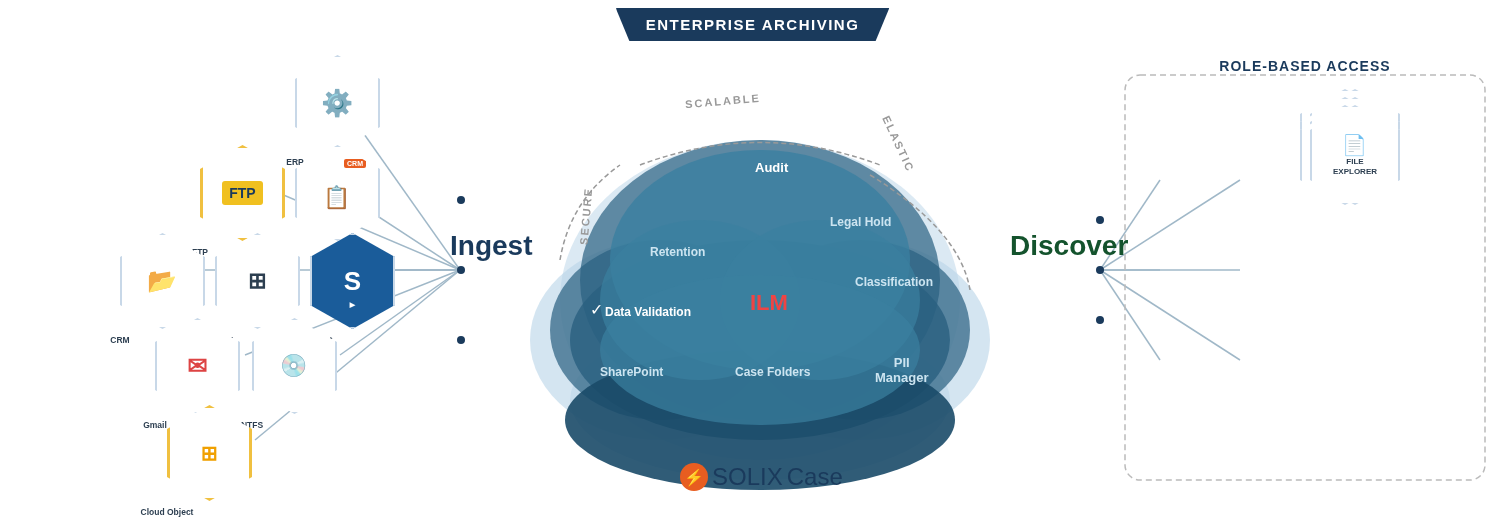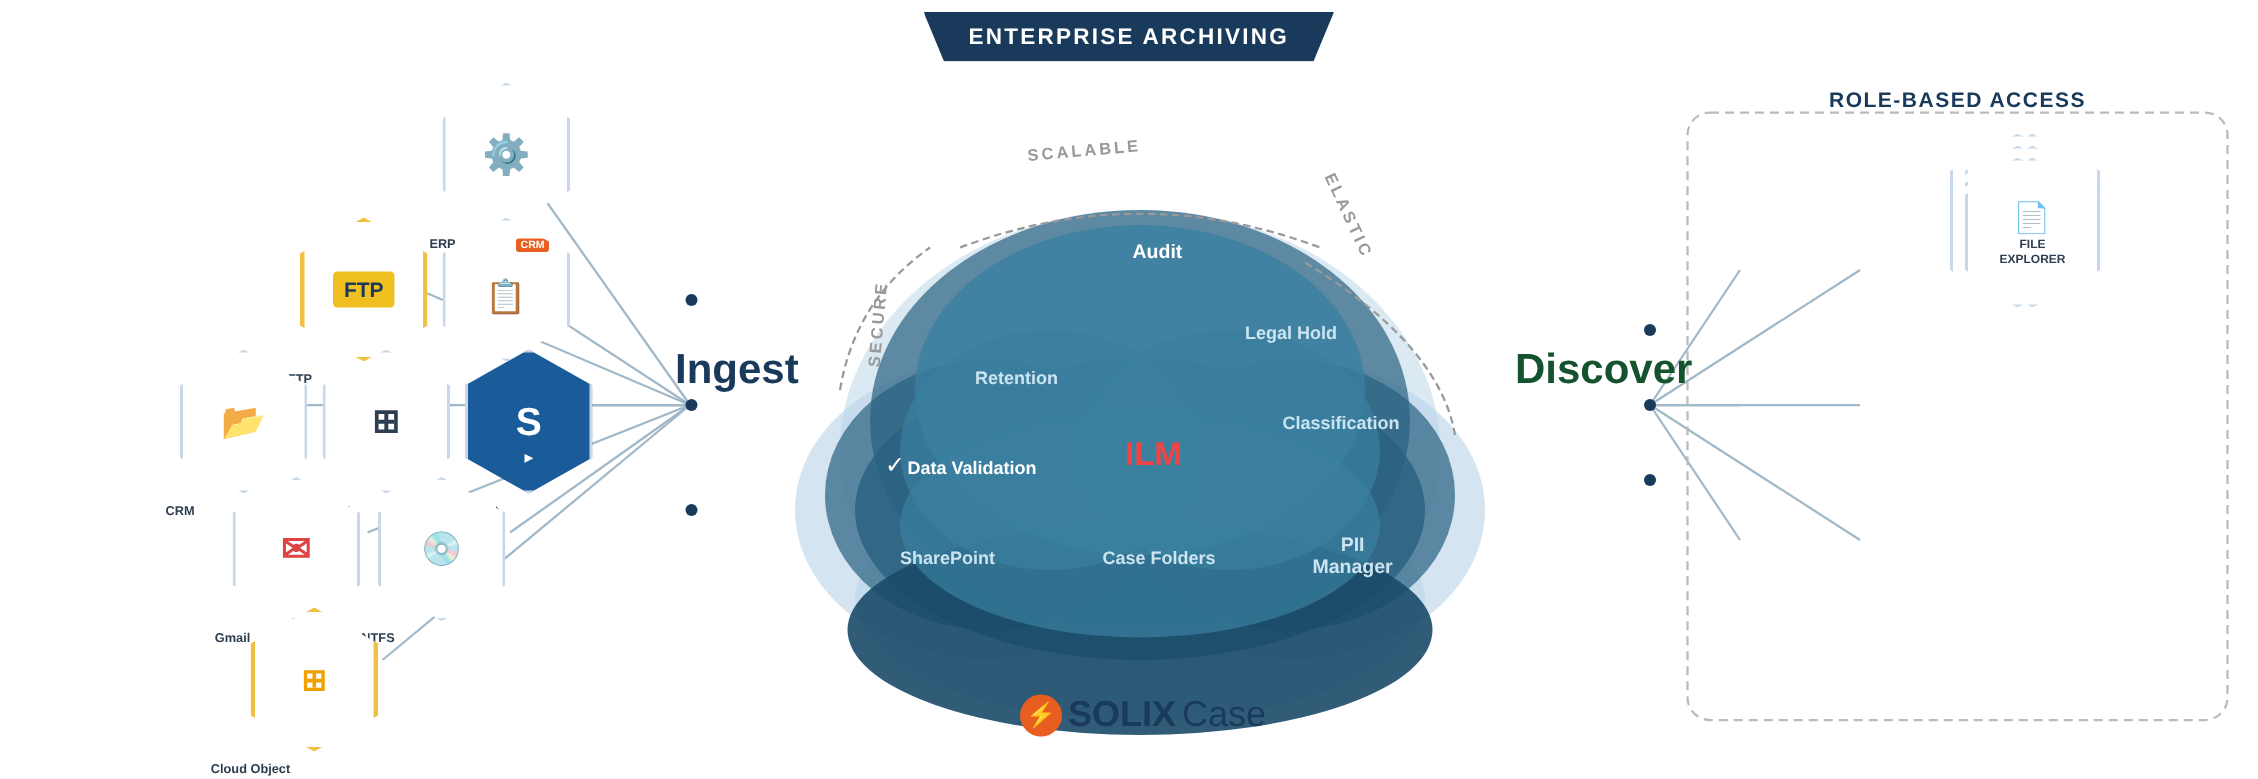--- a/index.html
+++ b/index.html
@@ -264,21 +264,21 @@
 <div style="position:absolute;left:605px;top:305px;font-size:12px;font-weight:600;color:white;text-align:center;">Data Validation</div>
 <div style="position:absolute;left:750px;top:290px;font-size:22px;font-weight:900;color:#ef4444;text-align:center;">ILM</div>
 <div style="position:absolute;left:600px;top:365px;font-size:12px;font-weight:600;color:#cce4f0;text-align:center;">SharePoint</div>
 <div style="position:absolute;left:735px;top:365px;font-size:12px;font-weight:600;color:#cce4f0;text-align:center;">Case Folders</div>
 <div style="position:absolute;left:875px;top:355px;font-size:13px;font-weight:700;color:#cce4f0;text-align:center;">PII<br>Manager</div>
 
 <div style="position:absolute;left:590px;top:300px;color:white;font-size:16px;">✓</div>
 
 <div style="position:absolute;bottom:28px;left:680px;display:flex;align-items:center;gap:4px;">
   <div style="width:28px;height:28px;background:#e85d20;border-radius:50%;display:flex;align-items:center;justify-content:center;color:white;font-size:16px;font-weight:900;">⚡</div>
-  <span style="font-size:24px;font-weight:700;color:#1a3a5c;">SOLIX</span>
+  <span style="font-size:24px;font-weight:400;color:#1a3a5c;">SOLIX</span>
     <span style="font-size:24px;font-weight:400;color:#1a3a5c;">Case</span>
 </div>
 
 <div style="position:absolute;top:58px;right:15px;width:370px;">
   <div class="role-title">ROLE-BASED ACCESS</div>
 
   <div style="display:flex;justify-content:center;gap:10px;margin-top:15px;">
 
     <div style="position:relative;">
       <div class="hex-right" style="width:90px;height:100px;">

